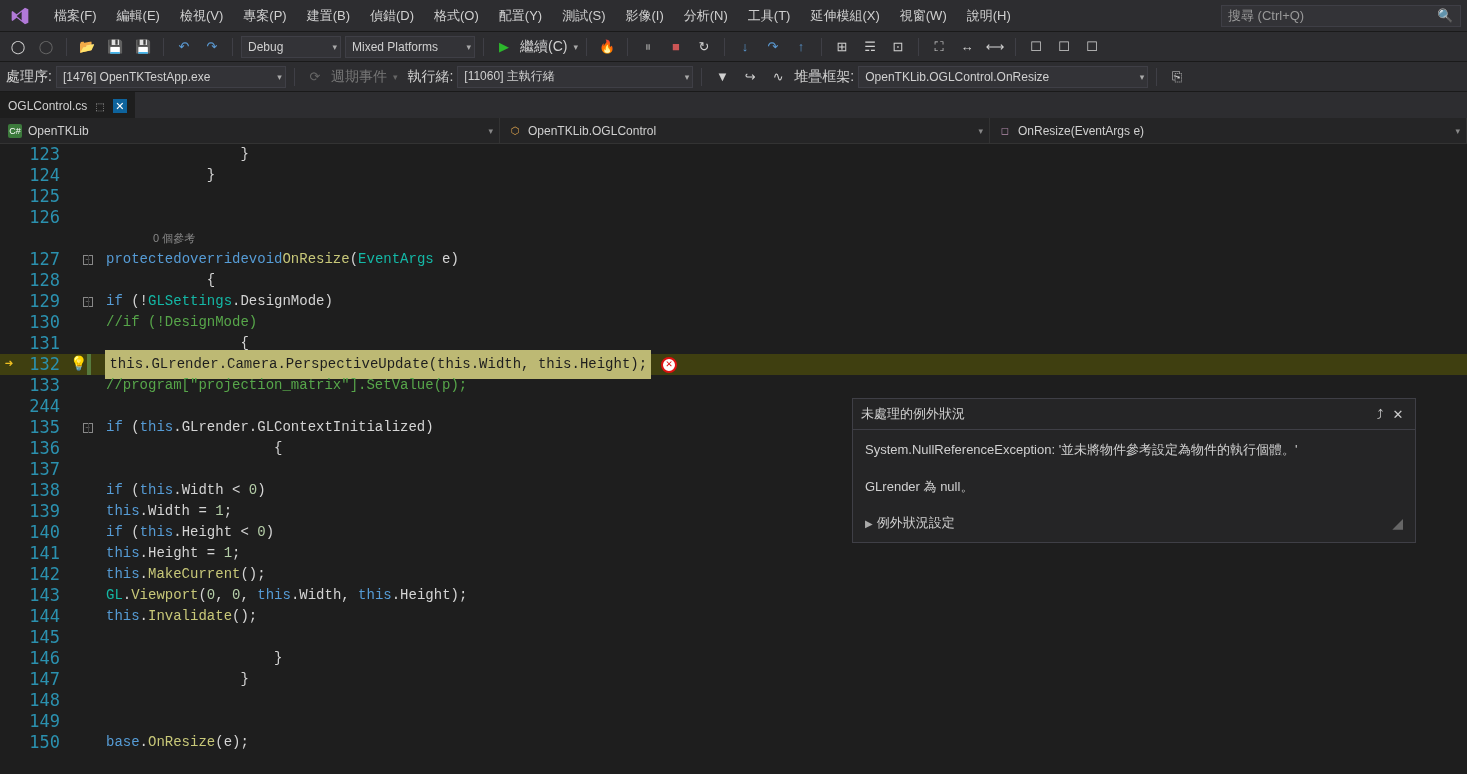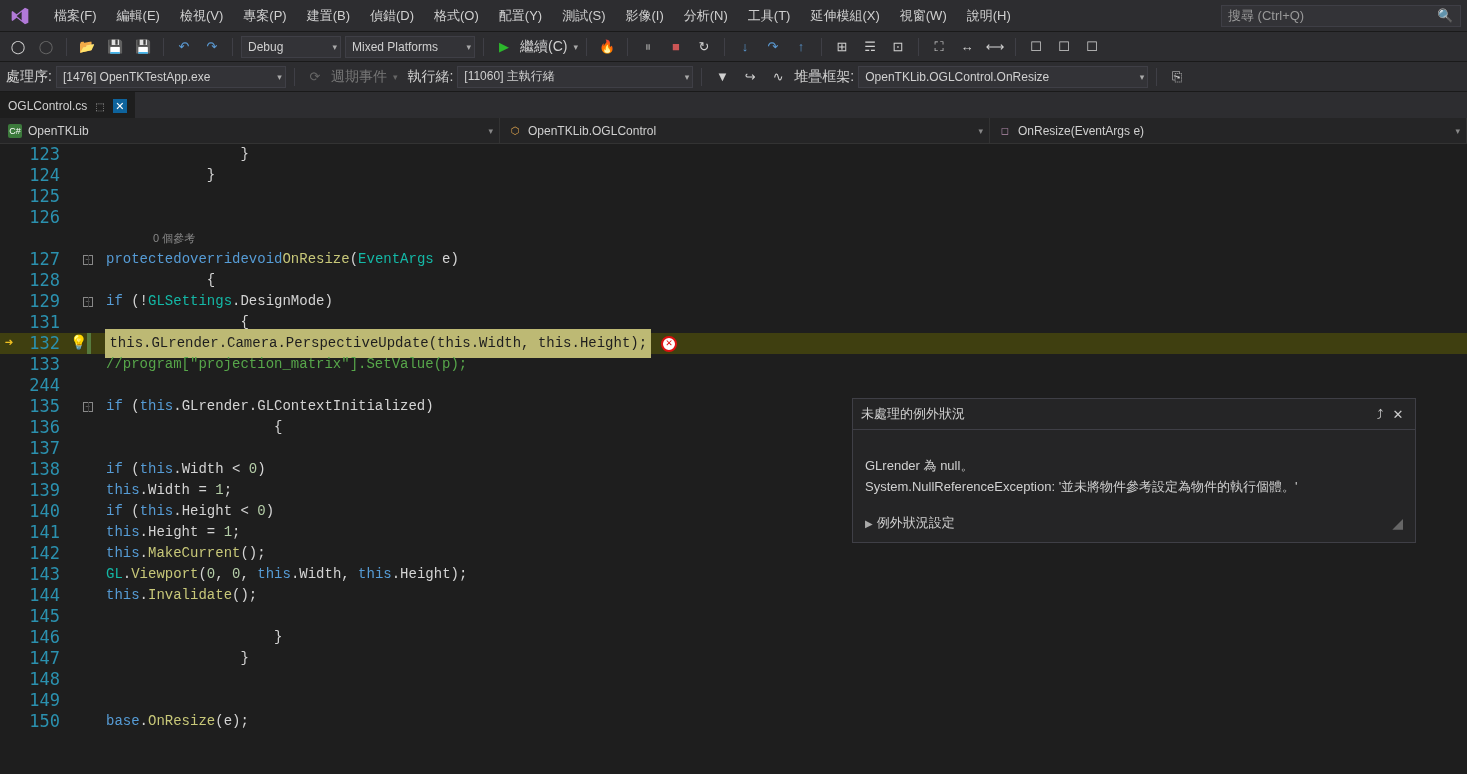--- a/index.html
+++ b/index.html
@@ -400,20 +400,21 @@
 <div class="code-area">
   <div class="code-col">
     <div class="code-line"><span class="bp-col"></span><span class="lnum">123</span><span class="folding"><span class="fold-line"></span></span>                }</div>
     <div class="code-line"><span class="bp-col"></span><span class="lnum">124</span><span class="folding"><span class="fold-line"></span></span>            }</div>
     <div class="code-line"><span class="bp-col"></span><span class="lnum">125</span><span class="folding"><span class="fold-line"></span></span></div>
     <div class="code-line"><span class="bp-col"></span><span class="lnum">126</span><span class="folding"><span class="fold-line"></span></span></div>
     <div class="code-line codelens"><span class="bp-col"></span><span class="lnum"></span><span class="folding"><span class="fold-line"></span></span>            <span>0 個參考</span></div>
     <div class="code-line"><span class="bp-col"></span><span class="lnum">127</span><span class="folding"><span class="fold-line"></span><span class="fold-box">−</span></span>            <span class="kw">protected</span> <span class="kw">override</span> <span class="kw">void</span> <span class="method-y">OnResize</span>(<span class="type">EventArgs</span> e)</div>
     <div class="code-line"><span class="bp-col"></span><span class="lnum">128</span><span class="folding"><span class="fold-line"></span></span>            {</div>
     <div class="code-line"><span class="bp-col"></span><span class="lnum">129</span><span class="folding"><span class="fold-line"></span><span class="fold-box">−</span></span>                <span class="kw">if</span> (!<span class="type">GLSettings</span>.DesignMode)</div>
+    <div class="code-line"><span class="bp-col"></span><span class="lnum">130</span><span class="folding"><span class="fold-line"></span></span>                <span class="comment">//if (!DesignMode)</span></div>
     <div class="code-line"><span class="bp-col"></span><span class="lnum">131</span><span class="folding"><span class="fold-line"></span></span>                {</div>
     <div class="code-line highlight-row"><span class="bp-col"><span class="arrow-cur">➜</span></span><span class="lnum">132</span><span class="bulb">💡</span><span class="change-bar"></span><span style="width:14px"></span>                  <span class="highlight-span">this.GLrender.Camera.PerspectiveUpdate(this.Width, this.Height);</span><span class="error-ico">✕</span></div>
     <div class="code-line"><span class="bp-col"></span><span class="lnum">133</span><span class="folding"><span class="fold-line"></span></span>                    <span class="comment">//program["projection_matrix"].SetValue(p);</span></div>
     <div class="code-line"><span class="bp-col"></span><span class="lnum">244</span><span class="folding"><span class="fold-line"></span></span></div>
     <div class="code-line"><span class="bp-col"></span><span class="lnum">135</span><span class="folding"><span class="fold-line"></span><span class="fold-box">−</span></span>                    <span class="kw">if</span> (<span class="kw">this</span>.GLrender.GLContextInitialized)</div>
     <div class="code-line"><span class="bp-col"></span><span class="lnum">136</span><span class="folding"><span class="fold-line"></span></span>                    {</div>
     <div class="code-line"><span class="bp-col"></span><span class="lnum">137</span><span class="folding"><span class="fold-line"></span></span></div>
     <div class="code-line"><span class="bp-col"></span><span class="lnum">138</span><span class="folding"><span class="fold-line"></span></span>                        <span class="kw">if</span> (<span class="kw">this</span>.Width &lt; <span class="num">0</span>)</div>
     <div class="code-line"><span class="bp-col"></span><span class="lnum">139</span><span class="folding"><span class="fold-line"></span></span>                            <span class="kw">this</span>.Width = <span class="num">1</span>;</div>
     <div class="code-line"><span class="bp-col"></span><span class="lnum">140</span><span class="folding"><span class="fold-line"></span></span>                        <span class="kw">if</span> (<span class="kw">this</span>.Height &lt; <span class="num">0</span>)</div>
@@ -430,20 +431,20 @@
   </div>
 </div>
 
 <div class="exception">
   <div class="ex-header">
     <span class="ex-title">未處理的例外狀況</span>
     <span class="ex-pin">⤴</span>
     <span class="ex-close">✕</span>
   </div>
   <div class="ex-body">
+    <div>System.NullReferenceException: '並未將物件參考設定為物件的執行個體。'</div>
     <div style="margin-top:16px"><span>GLrender 為 null。</span></div>
-    <div>System.NullReferenceException: '並未將物件參考設定為物件的執行個體。'</div>
   </div>
   <div class="ex-settings">
     <span><span class="caret">▶</span><span>例外狀況設定</span></span>
     <span class="ex-grip">◢</span>
   </div>
 </div>
 
 </body></html>

